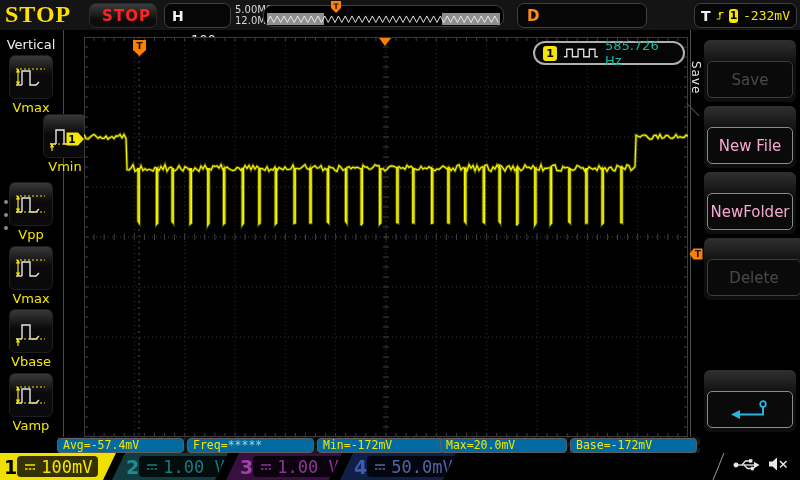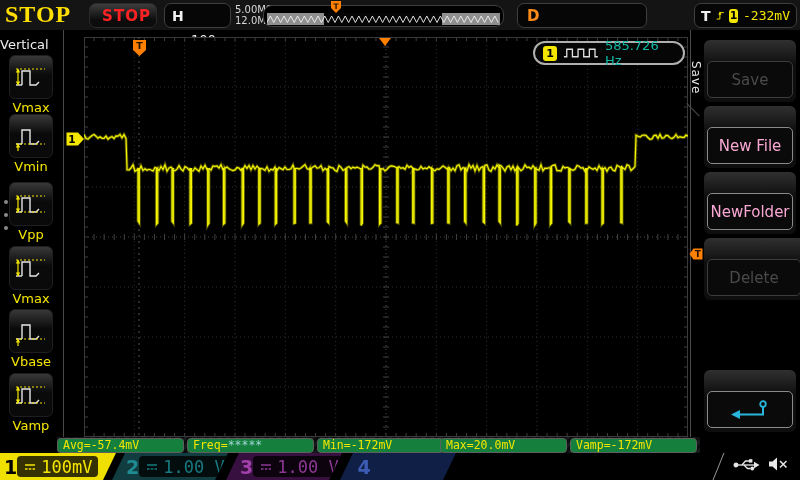--- a/index.html
+++ b/index.html
@@ -27,21 +27,21 @@
   #preview-tmark{position:absolute;left:66px;top:-6px;}
   #d-box{left:517px;width:130px;padding:0 9px;gap:9px;}
   .orange{color:#ff8c1a;font-weight:bold;font-size:15px;}
   #t-box{left:694px;width:103px;padding:0 6px;gap:5px;}
   .src-badge{width:14px;height:14px;background:#f5e600;border-radius:3px;color:#000;
              font-size:11px;font-weight:bold;display:flex;align-items:center;justify-content:center;}
   .yellowtxt{color:#f5e600;font-size:13px;font-family:"DejaVu Sans Mono",monospace;}
   
   .vline{position:absolute;top:30px;width:1px;height:422px;background:#4a4a4a;}
   
-  #left-menu-title{position:absolute;left:0;top:37px;width:62px;text-align:left;
+  #left-menu-title{position:absolute;left:0;top:37px;width:62px;text-align:center;
                    color:#eee;font-size:13px;}
   .vitem{position:absolute;left:0;width:62px;text-align:center;}
   .vbtn{margin:0 auto;width:42px;height:42px;background:linear-gradient(#383838,#0a0a0a 45%);
         border-radius:6px;border:1px solid #1f1f1f;display:flex;align-items:center;justify-content:center;}
   .vlabel{margin-top:1px;color:#f5e600;font-size:13px;}
   .tr{stroke:#e6e6e6;fill:none;stroke-width:1.4;}
   .dot{stroke:#f5e600;stroke-width:1;stroke-dasharray:2 2;fill:none;}
   .ar{stroke:#f5e600;stroke-width:1.2;}
   .arf{fill:#f5e600;}
   #scroll-dots{position:absolute;left:4px;top:200px;}
@@ -61,21 +61,21 @@
         background:linear-gradient(#303030,#0e0e0e 40%);}
   .rbtn-inner{position:absolute;left:3px;right:3px;top:21px;height:37px;background:#0a0a0a;
               border:1px solid #8a8a8a;border-radius:5px;display:flex;align-items:center;
               justify-content:center;box-sizing:border-box;}
   .rbtn-inner span{color:#f9a8d4;font-size:15px;white-space:nowrap;}
   .rbtn.disabled .rbtn-inner{border-color:#3d3d3d;}
   .rbtn.disabled .rbtn-inner span{color:#4a4a4a;}
   
   #mstrip{position:absolute;left:57px;top:437px;width:643px;height:16px;
           background:repeating-linear-gradient(135deg,#171a1d 0 3px,#0a0c0e 3px 6px);}
-  .mbox{position:absolute;top:438px;width:127px;height:15px;background:#15803d;
+  .mbox{position:absolute;top:438px;width:127px;height:15px;background:#0369a1;
         border:1px solid #5f5f5f;border-radius:4px;box-sizing:border-box;
         font-family:"DejaVu Sans Mono",monospace;font-size:11.5px;line-height:12px;padding-left:5px;
         white-space:nowrap;overflow:hidden;}
   .mtext{color:#f5e600;}
   .mval{color:#9fd4d4;}
   
   #channel-bar{position:absolute;left:0;top:453px;width:800px;height:27px;background:#000;}
   .chtab{position:absolute;top:0;height:27px;width:116px;display:flex;align-items:center;}
   .chtab.dim{background-image:repeating-linear-gradient(135deg,rgba(255,255,255,.05) 0 2px,transparent 2px 6px);}
   .chnum{font-size:19px;font-weight:bold;width:20px;text-align:center;}
@@ -147,21 +147,21 @@
             <polyline points="8,25 8,11 16,11 16,25 22,25 25,22" class="tr"></polyline>
             <polyline points="2,25 8,25" class="tr"></polyline>
             <line x1="2" y1="9" x2="31" y2="9" class="dot"></line>
             <line x1="4" y1="9" x2="4" y2="25" class="ar"></line>
             <polygon points="4,8.5 1.8,12.5 6.2,12.5" class="arf"></polygon>
             <polygon points="4,25.5 1.8,21.5 6.2,21.5" class="arf"></polygon>
           </svg>
         </div>
         <div class="vlabel">Vmax</div>
       </div>
-      <div class="vitem" style="top: 114px;">
+      <div class="vitem" style="top: 114px; padding-left: 34px;">
         <div class="vbtn">
           <svg width="34" height="34" viewBox="0 0 34 34">
             <polyline points="8,25 8,11 16,11 16,25 22,25 25,22" class="tr"></polyline>
             <polyline points="2,25 8,25" class="tr"></polyline>
             <line x1="2" y1="25" x2="31" y2="25" class="dot"></line>
             <line x1="4" y1="25" x2="4" y2="32" class="ar"></line>
             <polygon points="4,24.5 1.8,28.5 6.2,28.5" class="arf"></polygon>
           </svg>
         </div>
         <div class="vlabel">Vmin</div>
@@ -613,21 +613,21 @@
         </div>
       </div>
     </div>
 
   <div id="mstrip"></div>
   <div id="measure-bar">
       <div class="mbox" style="left: 57px;"><span class="mtext">Avg=-57.4mV</span></div>
       <div class="mbox" style="left: 187px;"><span class="mtext">Freq=</span><span class="mval">*****</span></div>
       <div class="mbox" style="left: 317px;"><span class="mtext">Min=-172mV</span></div>
       <div class="mbox" style="left: 440px;"><span class="mtext">Max=20.0mV</span></div>
-      <div class="mbox" style="left: 570px;"><span class="mtext">Vamp=-172mV</span></div>
+      <div class="mbox" style="left: 570px;"><span class="mtext">Base=-172mV</span></div>
     </div>
 
   <div id="channel-bar">
       <div class="chtab active" style="left: 0px; background: rgb(240, 224, 0); clip-path: polygon(0px 0px, 100% 0px, calc(100% - 13px) 100%, 0px 100%);">
         <span class="chnum" style="color:#000000;margin-left:4px">1</span>
         <span class="chbox">
           <svg width="14" height="12" viewBox="0 0 14 12">
             <line x1="2" y1="4" x2="12" y2="4" stroke="#f5e600" stroke-width="1.4"></line>
             <line x1="2" y1="8" x2="4.5" y2="8" stroke="#f5e600" stroke-width="1.4"></line>
             <line x1="5.8" y1="8" x2="8.3" y2="8" stroke="#f5e600" stroke-width="1.4"></line>
@@ -655,20 +655,29 @@
             <line x1="2" y1="4" x2="12" y2="4" stroke="#8c3894" stroke-width="1.4"></line>
             <line x1="2" y1="8" x2="4.5" y2="8" stroke="#8c3894" stroke-width="1.4"></line>
             <line x1="5.8" y1="8" x2="8.3" y2="8" stroke="#8c3894" stroke-width="1.4"></line>
             <line x1="9.6" y1="8" x2="12" y2="8" stroke="#8c3894" stroke-width="1.4"></line>
           </svg>
           <span class="chval" style="color:#8c3894">1.00 V</span>
         </span>
       </div>
       <div class="chtab dim" style="left: 340px; background: rgb(16, 31, 69); clip-path: polygon(13px 0px, 100% 0px, calc(100% - 13px) 100%, 0px 100%);">
         <span class="chnum" style="color:#3c5cb4;margin-left:14px">4</span>
+        <span class="chbox">
+          <svg width="14" height="12" viewBox="0 0 14 12">
+            <line x1="2" y1="4" x2="12" y2="4" stroke="#56639c" stroke-width="1.4"></line>
+            <line x1="2" y1="8" x2="4.5" y2="8" stroke="#56639c" stroke-width="1.4"></line>
+            <line x1="5.8" y1="8" x2="8.3" y2="8" stroke="#56639c" stroke-width="1.4"></line>
+            <line x1="9.6" y1="8" x2="12" y2="8" stroke="#56639c" stroke-width="1.4"></line>
+          </svg>
+          <span class="chval" style="color:#56639c">50.0mV</span>
+        </span>
       </div>
     </div>
   <div id="bar-sep"></div>
   <div id="status-icons">
     <svg width="27" height="15" viewBox="0 0 27 15">
       <g stroke="#e8e8e8" stroke-width="1.3" fill="none">
         <circle cx="3" cy="8" r="1.8" fill="#e8e8e8"></circle>
         <line x1="4.5" y1="8" x2="21" y2="8"></line>
         <path d="M9,8 L12.5,4 H16"></path>
         <path d="M11,8 L14.5,11.5 H17.5"></path>

